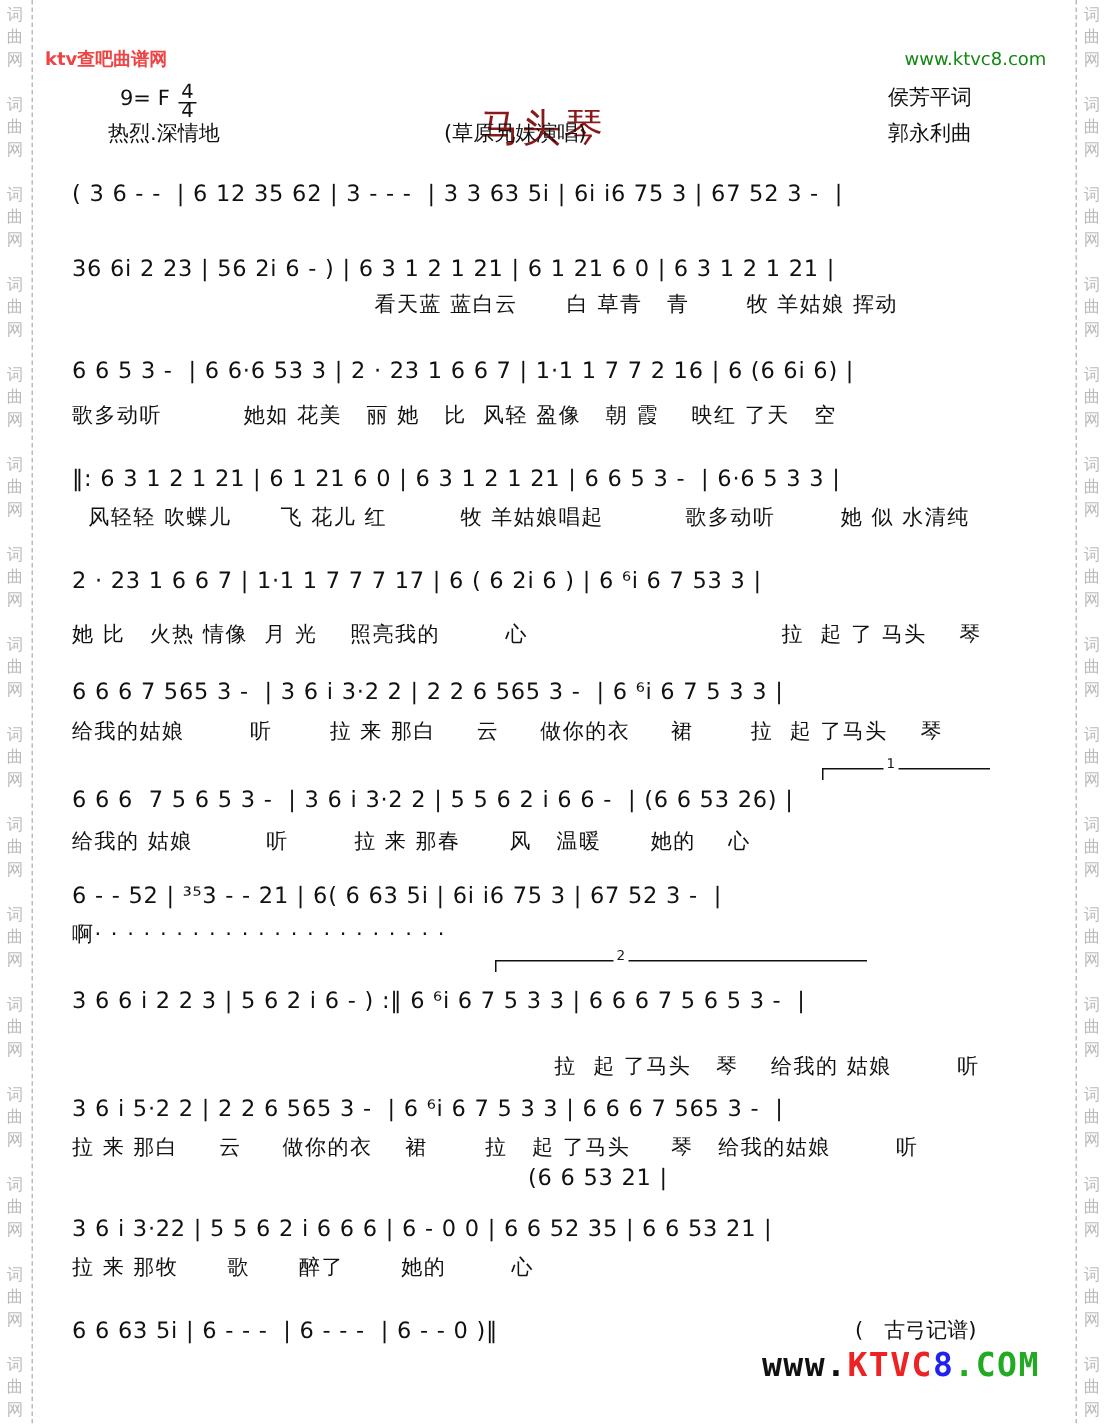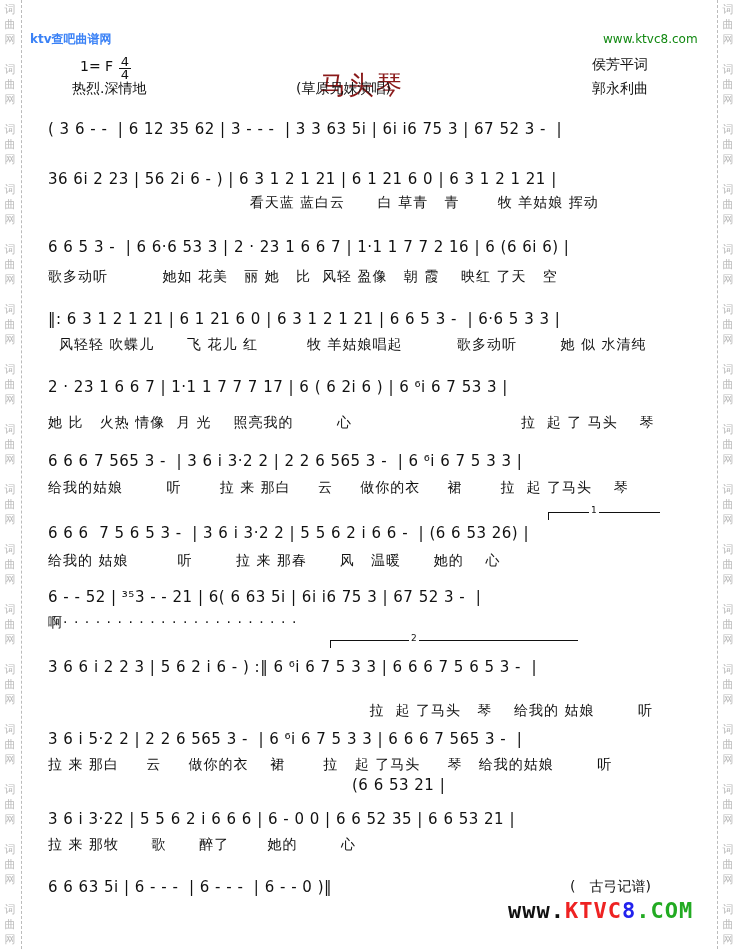--- a/index.html
+++ b/index.html
@@ -4,21 +4,21 @@
 <style>
   * { box-sizing: border-box; margin: 0; padding: 0; }
   html, body { width: 739px; height: 949px; background: #fff; overflow: hidden; }
   body { position: relative; font-family: "DejaVu Sans", sans-serif; color: #111; }
 
   .side { position: absolute; top: 0; width: 22px; height: 949px; }
   .side.left { left: 0; border-right: 1px dashed #bbb; }
   .side.right { left: 717px; border-left: 1px dashed #bbb; }
   .side .wm { position: absolute; width: 20px; text-align: center; color: #bbb; font-size: 11px; line-height: 15px; }
 
-  .brand-left { position: absolute; left: 30px; top: 31px; font-size: 12px; color: #3b82f6; font-weight: bold; }
+  .brand-left { position: absolute; left: 30px; top: 31px; font-size: 12px; color: #ef4444; font-weight: bold; }
   .brand-right { position: absolute; left: 603px; top: 32px; font-size: 12px; color: #118811; }
 
   .key { position: absolute; left: 80px; top: 58px; font-size: 14px; }
   .timesig { position: absolute; left: 119px; top: 56px; font-size: 13px; line-height: 12px; text-align: center; width: 12px; }
   .timesig .num { border-bottom: 1px solid #111; }
   .tempo { position: absolute; left: 72px; top: 80px; font-size: 14px; }
 
   .title { position: absolute; left: 320px; top: 44px; font-size: 26px; color: #8a1a1a; letter-spacing: 2px; margin-top: 24px; }
   .subtitle { position: absolute; left: 296px; top: 80px; font-size: 14px; }
 
@@ -139,21 +139,21 @@
     <div class="wm" style="top: 857px;">曲</div>
     <div class="wm" style="top: 872px;">网</div>
     <div class="wm" style="top: 902px;">词</div>
     <div class="wm" style="top: 917px;">曲</div>
     <div class="wm" style="top: 932px;">网</div>
   </div>
 
 <div class="brand-left">ktv查吧曲谱网</div>
 <div class="brand-right">www.ktvc8.com</div>
 
-<div class="key">1= F</div>
+<div class="key">9= F</div>
 <div class="timesig">
   <div class="num">4</div>
   <div>4</div>
 </div>
 <div class="tempo">热烈.深情地</div>
 
 <div class="title">马头琴</div>
 <div class="subtitle">(草原兄妹演唱)</div>
 
 <div class="lyricist">侯芳平词</div>

